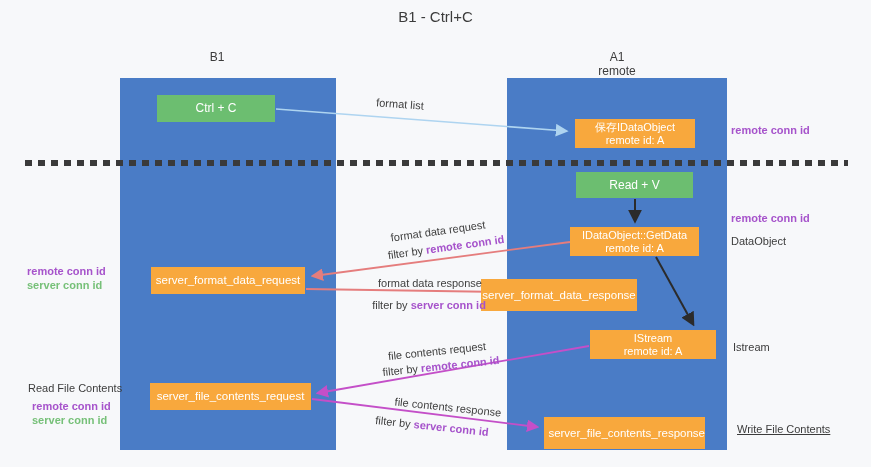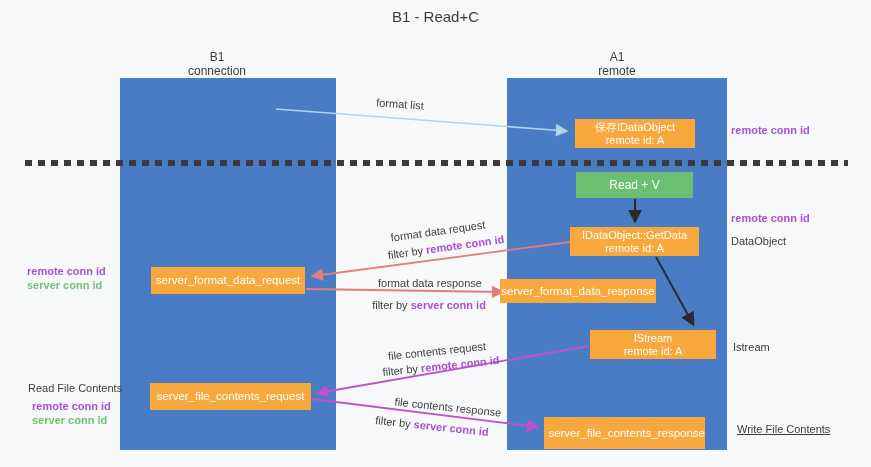--- a/index.html
+++ b/index.html
@@ -19,26 +19,25 @@
   .side-label{z-index:4;white-space:nowrap;font-size:11px;color:#3c3c3c;line-height:13px;}
   .purple{color:#a653cb;font-weight:bold;}
   .greentxt{color:#76c078;font-weight:bold;}
 </style>
 </head>
 <body>
 
 <div id="canvas">
 
   <div class="abs title">
-    <div>B1 - Read+C</div>
+    <div>B1 - Ctrl+C</div>
   </div>
 
   <div class="abs lane-header" style="left:117px;top:50px;width:200px;">
     <div>B1</div>
-    <div>connection</div>
   </div>
   <div class="abs lane-header" style="left:517px;top:50px;width:200px;">
     <div>A1</div>
     <div>remote</div>
   </div>
 
   <div class="abs lane" style="left:120px;top:78px;width:216px;height:372px;"></div>
   <div class="abs lane" style="left:507px;top:78px;width:220px;height:372px;"></div>
 
   <svg class="overlay" width="871" height="467" viewBox="0 0 871 467">
@@ -59,40 +58,43 @@
     <line x1="25" y1="163" x2="848" y2="163" stroke="#3a3a3a" stroke-width="6" stroke-dasharray="7 6"></line>
     <line x1="276" y1="109" x2="566" y2="131" stroke="#aed4f0" stroke-width="1.6" marker-end="url(#ah-blue)"></line>
     <line x1="635" y1="199" x2="635" y2="221" stroke="#2b2b2b" stroke-width="2" marker-end="url(#ah-black)"></line>
     <line x1="656" y1="257" x2="693" y2="324" stroke="#2b2b2b" stroke-width="2" marker-end="url(#ah-black)"></line>
     <line x1="570" y1="242" x2="313" y2="276" stroke="#e57d7d" stroke-width="1.8" marker-end="url(#ah-salmon)"></line>
     <line x1="306" y1="289" x2="502" y2="292" stroke="#e57d7d" stroke-width="1.8" marker-end="url(#ah-salmon)"></line>
     <line x1="589" y1="346" x2="318" y2="393" stroke="#c44fc8" stroke-width="1.8" marker-end="url(#ah-magenta)"></line>
     <line x1="312" y1="399" x2="537" y2="427" stroke="#c44fc8" stroke-width="1.8" marker-end="url(#ah-magenta)"></line>
   </svg>
 
+  <div class="abs node green" style="left:157px;top:95px;width:118px;height:27px;">
+    <div>Ctrl + C</div>
+  </div>
 
   <div class="abs node orange two-line" style="left:575px;top:119px;width:120px;height:29px;">
     <div>保存IDataObject</div>
     <div>remote id: A</div>
   </div>
 
   <div class="abs node green" style="left:576px;top:172px;width:117px;height:26px;">
     <div>Read + V</div>
   </div>
 
   <div class="abs node orange two-line" style="left:570px;top:227px;width:129px;height:29px;">
     <div>IDataObject::GetData</div>
     <div>remote id: A</div>
   </div>
 
   <div class="abs node orange" style="left:151px;top:267px;width:154px;height:27px;">
     <div>server_format_data_request</div>
   </div>
 
-  <div class="abs node orange" style="left:500px;top:279px;width:156px;height:24px;">
+  <div class="abs node orange" style="left:481px;top:279px;width:156px;height:32px;">
     <div>server_format_data_response</div>
   </div>
 
   <div class="abs node orange two-line" style="left:590px;top:330px;width:126px;height:29px;">
     <div>IStream</div>
     <div>remote id: A</div>
   </div>
 
   <div class="abs node orange" style="left:150px;top:383px;width:161px;height:27px;">
     <div>server_file_contents_request</div>

